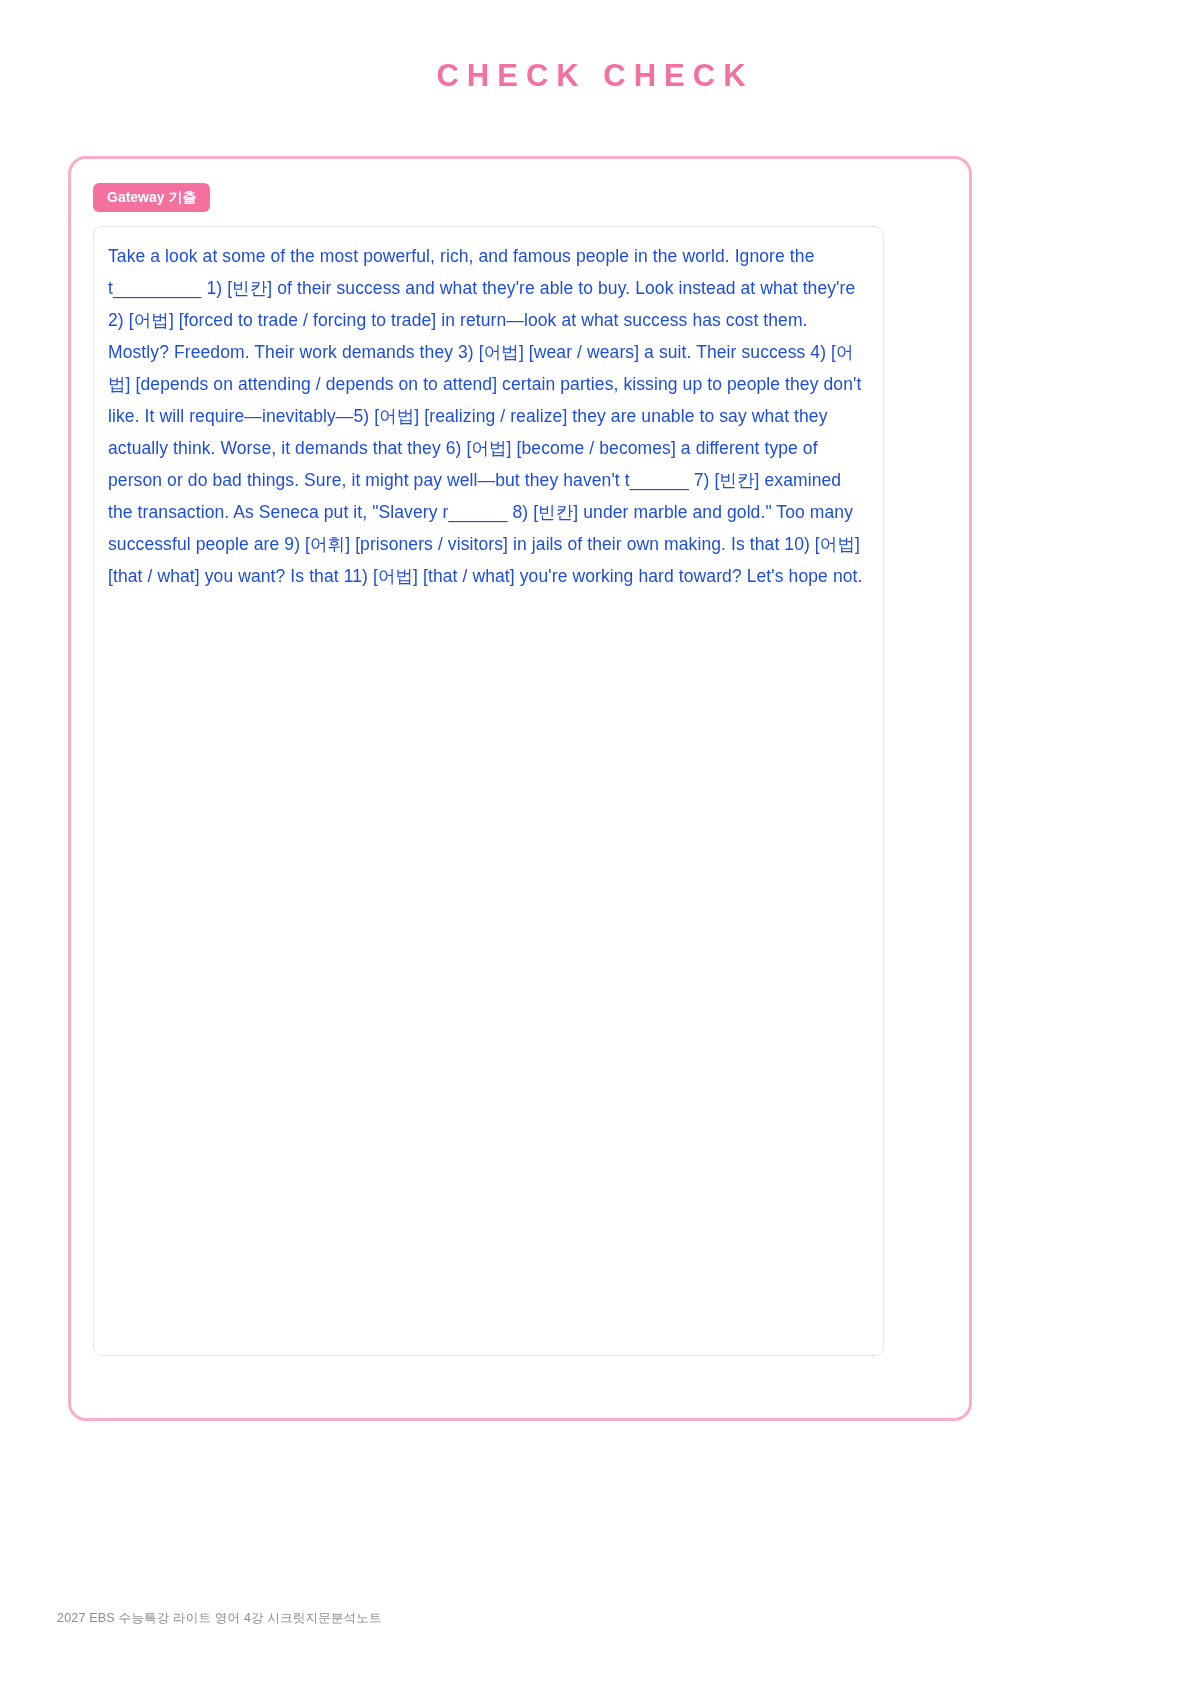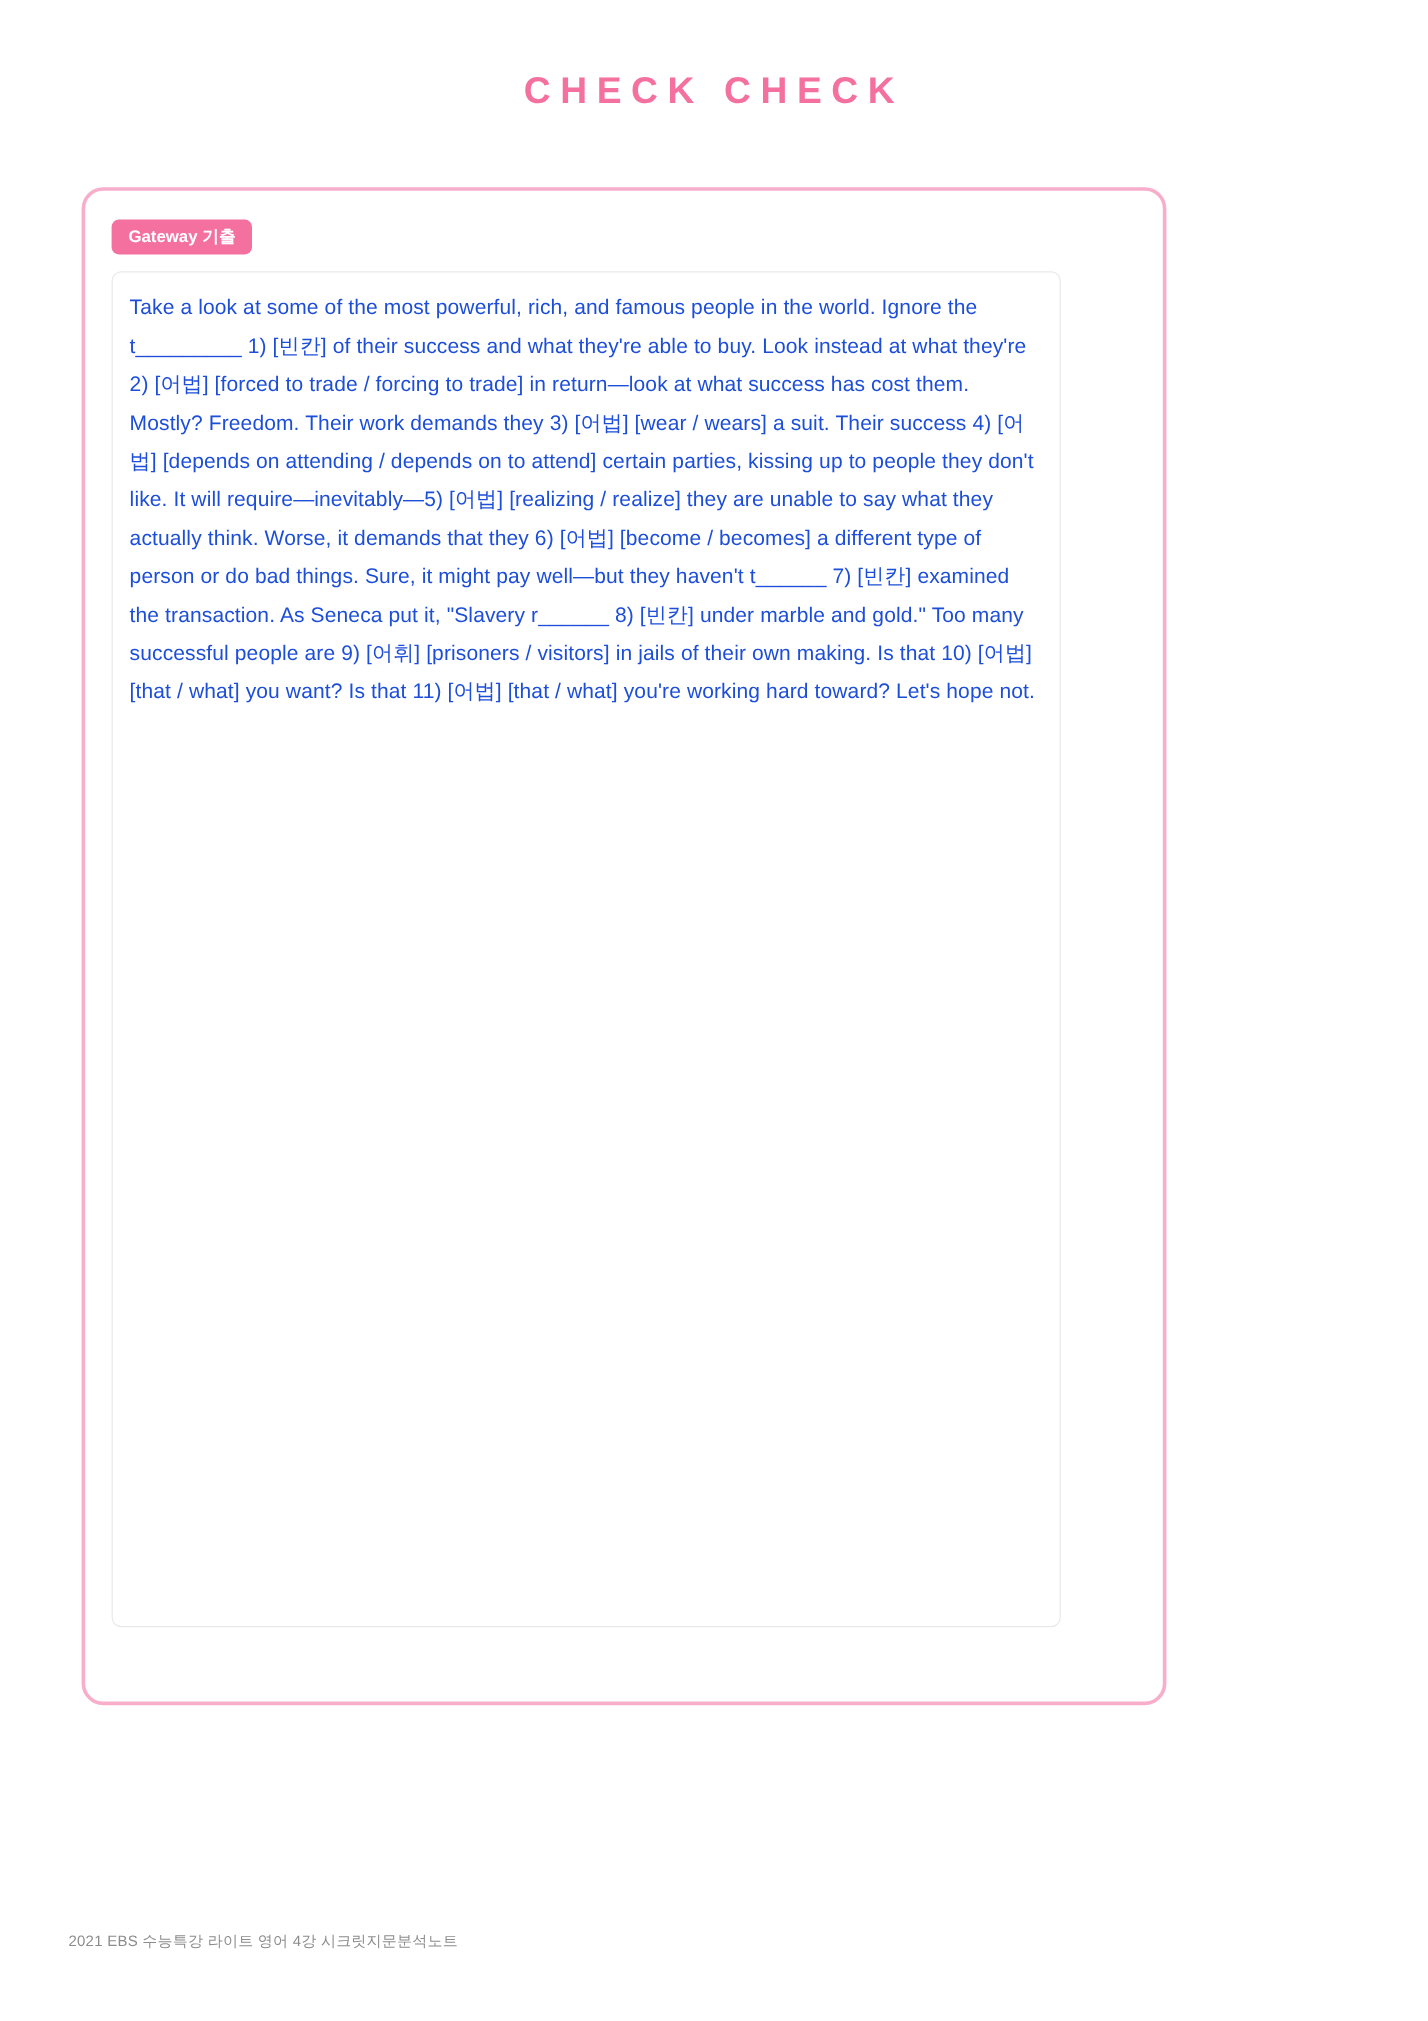--- a/index.html
+++ b/index.html
@@ -79,15 +79,15 @@
   <div class="outer-box">
 
     <span class="badge">Gateway 기출</span>
 
     <div class="inner-box">
       <p class="passage">Take a look at some of the most powerful, rich, and famous people in the world. Ignore the t_________ 1) [빈칸] of their success and what they're able to buy. Look instead at what they're 2) [어법] [forced to trade / forcing to trade] in return—look at what success has cost them. Mostly? Freedom. Their work demands they 3) [어법] [wear / wears] a suit. Their success 4) [어법] [depends on attending / depends on to attend] certain parties, kissing up to people they don't like. It will require—inevitably—5) [어법] [realizing / realize] they are unable to say what they actually think. Worse, it demands that they 6) [어법] [become / becomes] a different type of person or do bad things. Sure, it might pay well—but they haven't t______ 7) [빈칸] examined the transaction. As Seneca put it, "Slavery r______ 8) [빈칸] under marble and gold." Too many successful people are 9) [어휘] [prisoners / visitors] in jails of their own making. Is that 10) [어법] [that / what] you want? Is that 11) [어법] [that / what] you're working hard toward? Let's hope not.</p>
     </div>
 
   </div>
 
-  <div class="footer">2021 EBS 수능특강 라이트 영어 4강 시크릿지문분석노트</div>
+  <div class="footer">2027 EBS 수능특강 라이트 영어 4강 시크릿지문분석노트</div>
 
 </div>
 
 </body></html>

